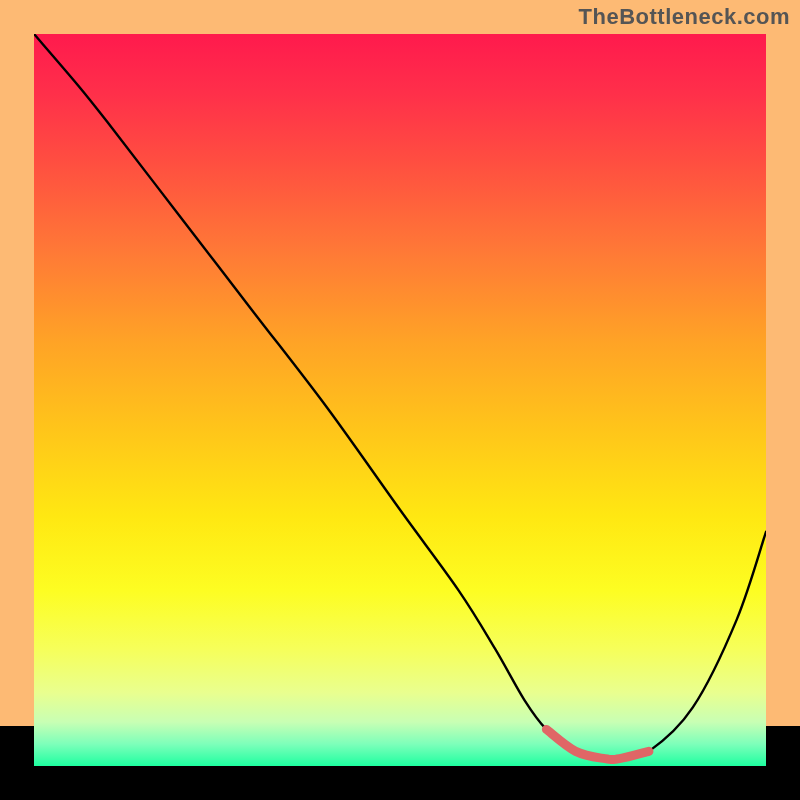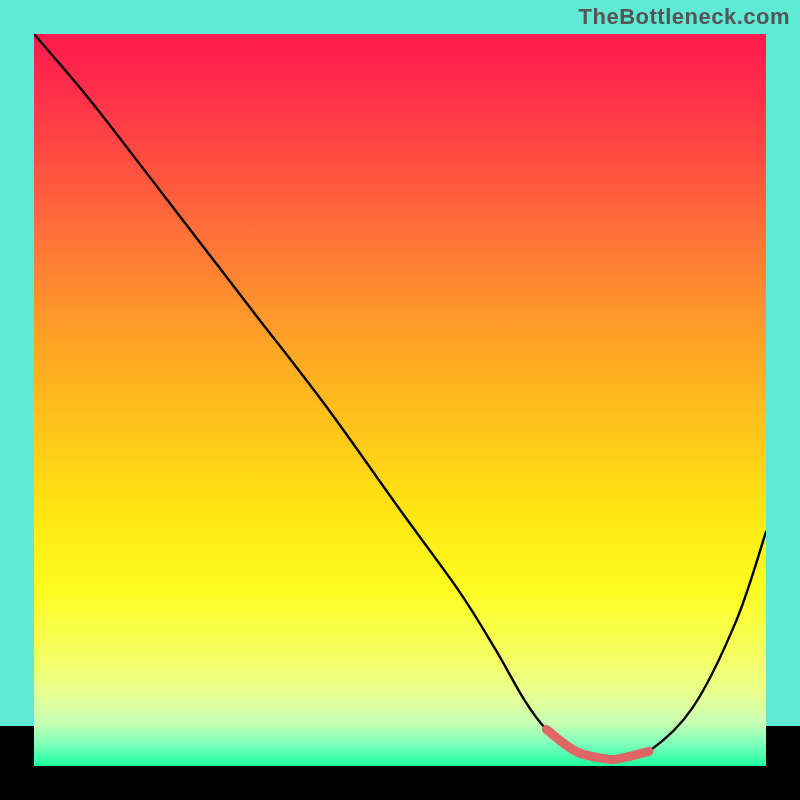--- a/index.html
+++ b/index.html
@@ -8,21 +8,21 @@
     width: 800px;
     height: 800px;
     background: #000;
     overflow: hidden;
     font-family: Arial, Helvetica, sans-serif;
   }
   .frame {
     position: relative;
     width: 800px;
     height: 726px;
-    background: #5eead4;
+    background: #fdba74;
   }
   .watermark {
     position: absolute;
     top: 4px;
     right: 10px;
     color: #555;
     font-size: 22px;
     font-weight: 600;
     letter-spacing: 0.5px;
     z-index: 4;

